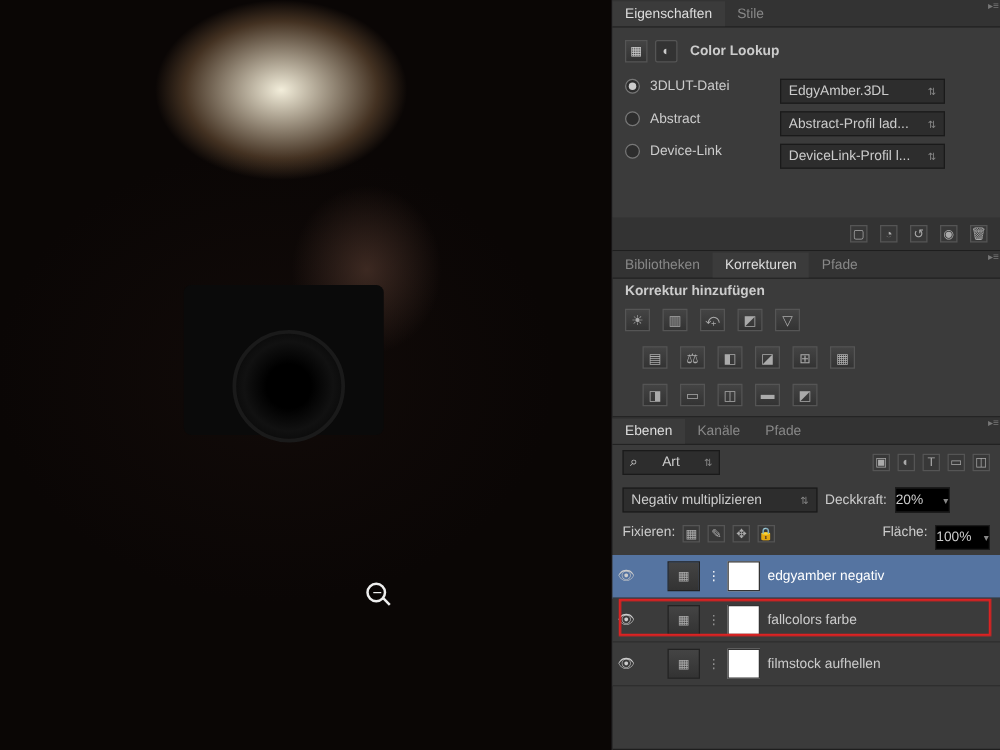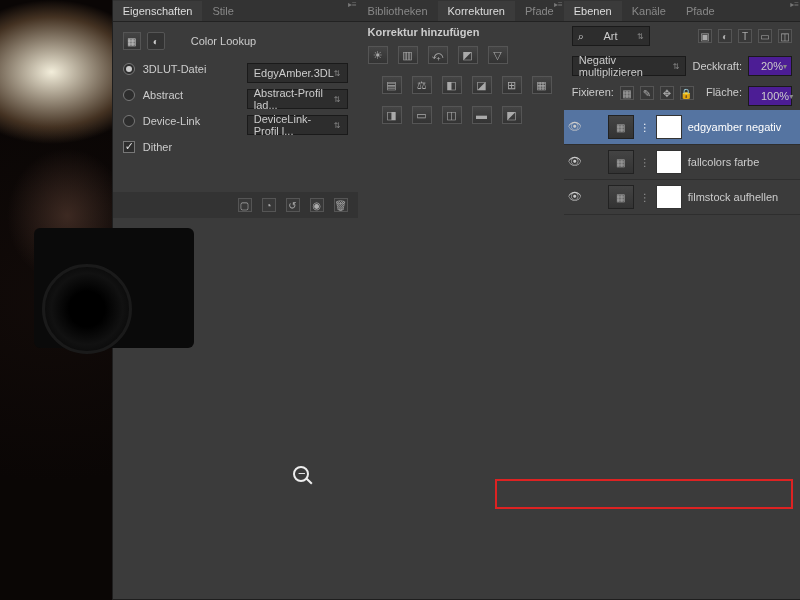--- a/index.html
+++ b/index.html
@@ -5,21 +5,21 @@
   * { box-sizing: border-box; margin: 0; padding: 0; font-family: Tahoma, Arial, sans-serif; font-size: 11px; color: #ccc; }
   body { background: #2a2a2a; width: 800px; height: 600px; overflow: hidden; display: flex; }
   .canvas { width: 489px; height: 600px; background: #0a0608; position: relative; }
   .canvas-image { width: 100%; height: 100%; background: radial-gradient(ellipse 140px 100px at 46% 12%, rgba(255,250,230,0.95), rgba(200,150,100,0.3) 55%, transparent 72%), radial-gradient(ellipse 80px 90px at 60% 36%, rgba(80,55,45,0.7), transparent 75%), radial-gradient(ellipse 320px 260px at 45% 50%, rgba(25,15,12,0.5), transparent 70%), #0a0605; position: relative; }
   .camera { position: absolute; left: 30%; top: 38%; width: 160px; height: 120px; background: #0a0a0a; border-radius: 6px; }
   .lens { position: absolute; left: 38%; top: 44%; width: 90px; height: 90px; border-radius: 50%; background: radial-gradient(circle at 50% 50%, #000 30%, #111 60%, #000); border: 3px solid #1a1a1a; }
   .cursor { position:absolute; left: 293px; top: 466px; width:16px; height:16px; border:2px solid #eee; border-radius:50%; }
   .cursor::after { content:'−'; position:absolute; left:3px; top:-2px; color:#eee; font-size:13px; }
   .cursor-handle { position:absolute; left:305px; top:480px; width:8px; height:2px; background:#eee; transform:rotate(45deg); }
 
-  .panels { flex: 1; background: #3b3b3b; display: flex; flex-direction: row; border-left: 1px solid #1e1e1e; }
+  .panels { flex: 1; background: #3b3b3b; display: flex; flex-direction: column; border-left: 1px solid #1e1e1e; }
   .panel { border-bottom: 1px solid #1e1e1e; }
   .tabs { background: #333; display: flex; height: 22px; align-items: center; border-bottom: 1px solid #222; position:relative; }
   .tab { padding: 4px 10px; color: #888; cursor: default; }
   .tab.active { color: #ddd; background:#3b3b3b; }
   .panel-body { padding: 6px 10px; background: #3b3b3b; }
   .title-row { display:flex; align-items:center; gap:6px; padding: 4px 0 10px 0; }
   .title-row .ico { width:18px; height:18px; border:1px solid #555; background:linear-gradient(#444,#333); display:flex; align-items:center; justify-content:center; font-size:10px; }
   .prop-row { display:flex; align-items:flex-start; gap:8px; padding:3px 0; }
   .radio { width:12px; height:12px; border-radius:50%; border:1px solid #777; background:#2d2d2d; position:relative; }
   .radio.checked::after { content:''; width:6px; height:6px; border-radius:50%; background:#ccc; position:absolute; left:2px; top:2px; }
@@ -30,21 +30,21 @@
   .dd-arrow { font-size:8px; color:#888; }
   .icon-strip { display:flex; justify-content:flex-end; gap:10px; padding: 4px 10px; background:#333; height:26px; align-items:center; }
   .sub-heading { padding: 4px 10px 4px 10px; font-weight:bold; }
   .icons-grid { display:flex; gap:10px; padding:4px 0 8px 10px; flex-wrap:wrap; }
   .adj-ic { width:20px; height:18px; border:1px solid #555; background:linear-gradient(#444,#333); display:flex; align-items:center; justify-content:center; font-size:11px; color:#aaa; }
   .icons-grid.row2 { padding-left: 24px; }
   .layers-header-row { display:flex; align-items:center; gap:6px; padding:4px 8px; background:#3b3b3b; }
   .filter-box { display:flex; align-items:center; background:#2d2d2d; border:1px solid #1a1a1a; height:20px; padding:0 5px; width:78px; justify-content:space-between; }
   .blend-row { display:flex; align-items:center; gap:6px; padding:6px 8px; }
   .blend-dd { flex:1; background:#2d2d2d; border:1px solid #1a1a1a; height:20px; display:flex; align-items:center; padding:0 6px; justify-content:space-between; max-width:156px; }
-  .opacity-field { width:44px; background:#4c1d95; border:1px solid #1a1a1a; height:20px; display:flex; align-items:center; padding:0 12px; justify-content:space-between;}
+  .opacity-field { width:44px; background:#000000; border:1px solid #1a1a1a; height:20px; display:flex; align-items:center; padding:0 0; justify-content:space-between;}
   .red-box { position:absolute; border:2px solid #d22; pointer-events:none; }
   .lock-row { display:flex; gap:6px; padding: 4px 8px; }
   .layer-list { background:#3b3b3b; }
   .layer { display:flex; align-items:center; height:35px; border-bottom:1px solid #2e2e2e; padding:0 4px; gap:6px; }
   .layer.selected { background:#5574a1; }
   .layer.selected span { color:#fff; }
   .eye { width:14px; height:14px; }
   .eye::before { content:'👁'; font-size:11px; color:#ccc; }
   .layer .thumb { width:26px; height:24px; background:#fff; border:1px solid #333; }
   .layer .adj-thumb { width:26px; height:24px; background:linear-gradient(#444,#333); border:1px solid #222; display:flex; align-items:center; justify-content:center; font-size:10px; color:#aaa; }
@@ -70,21 +70,21 @@
   <div class="panel">
     <div class="tabs">
       <div class="tab active">Eigenschaften</div>
       <div class="tab">Stile</div>
       <div class="tabs-right-arr">▸≡</div>
     </div>
     <div class="panel-body">
       <div class="title-row">
         <div class="ico">▦</div>
         <div class="ico" style="border-radius:2px;background:#333;">◐</div>
-        <span style="font-weight:normal; margin-left:20px;">Color Lookup</span>
+        <span style="font-weight:bold; margin-left:4px;">Color Lookup</span>
       </div>
       <div class="prop-row">
         <div class="radio checked"></div>
         <div class="prop-label">3DLUT-Datei</div>
         <div class="dropdown">
           <span>EdgyAmber.3DL</span>
           <span class="dd-arrow">⇅</span>
         </div>
       </div>
       <div class="prop-row">
@@ -95,24 +95,20 @@
           <span class="dd-arrow">⇅</span>
         </div>
       </div>
       <div class="prop-row">
         <div class="radio"></div>
         <div class="prop-label">Device-Link</div>
         <div class="dropdown">
           <span>DeviceLink-Profil l...</span>
           <span class="dd-arrow">⇅</span>
         </div>
-      </div>
-      <div class="prop-row">
-        <div class="check checked"></div>
-        <div class="prop-label">Dither</div>
       </div>
       <div style="height:30px"></div>
     </div>
     <div class="icon-strip">
       <div class="mini-ic">▢</div>
       <div class="mini-ic">◔</div>
       <div class="mini-ic">↺</div>
       <div class="mini-ic">◉</div>
       <div class="mini-ic">🗑</div>
     </div>

